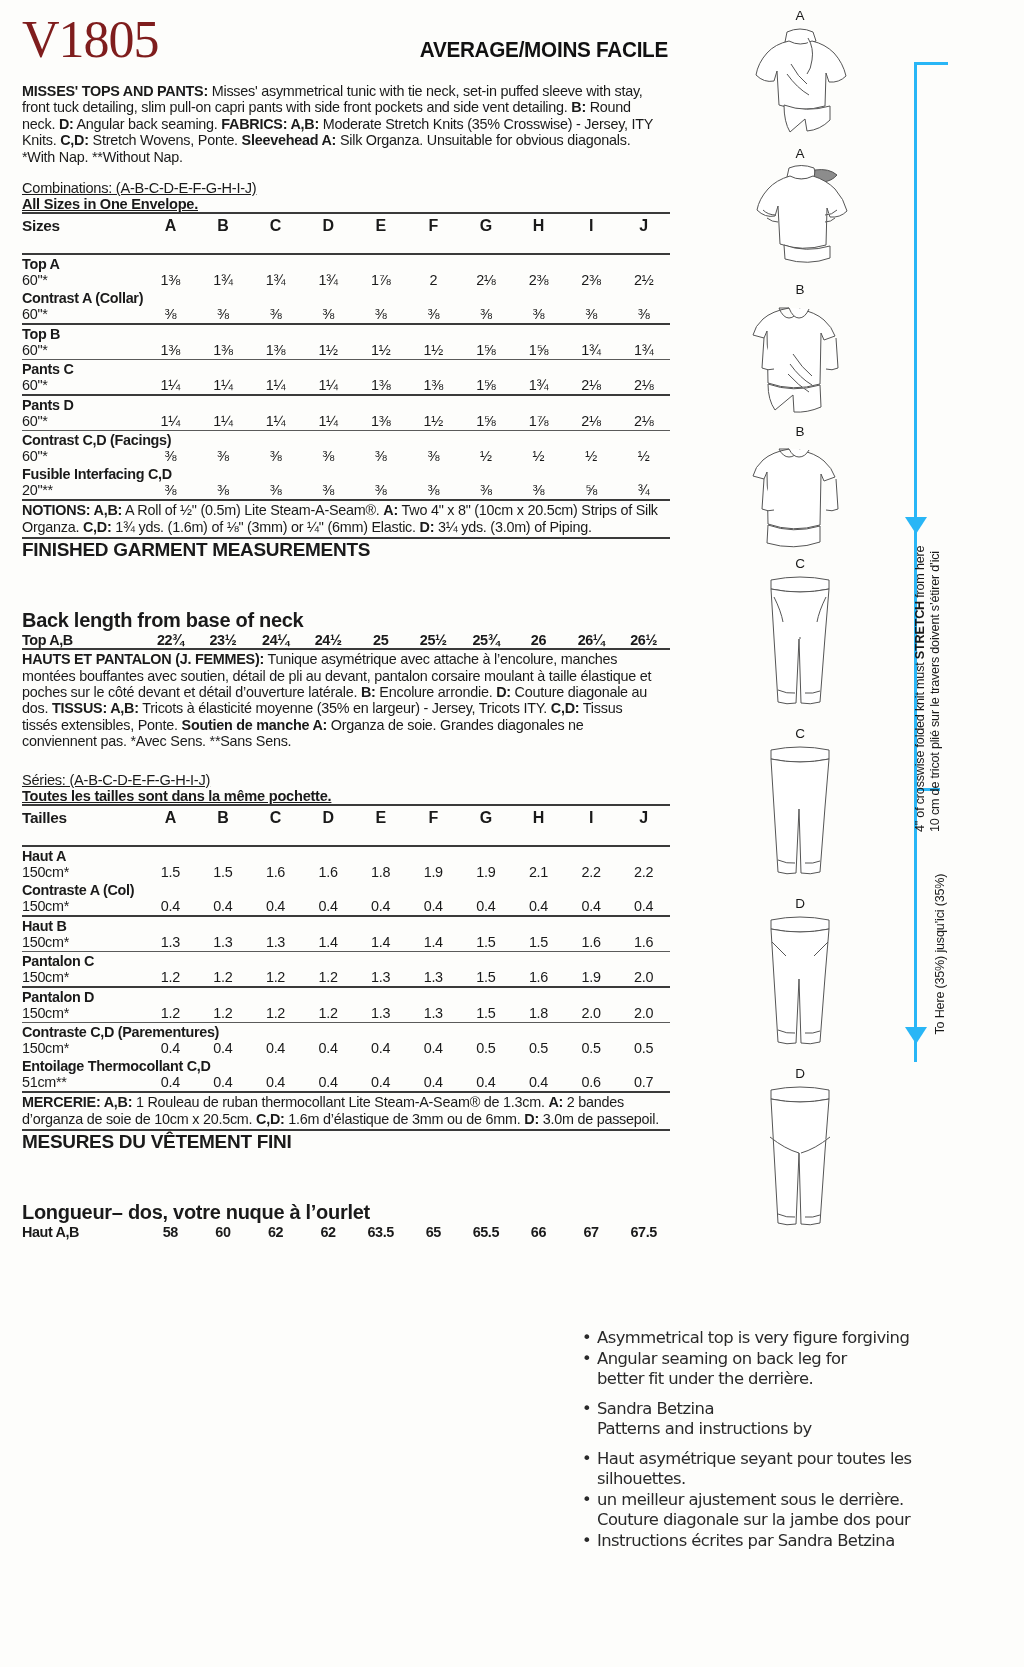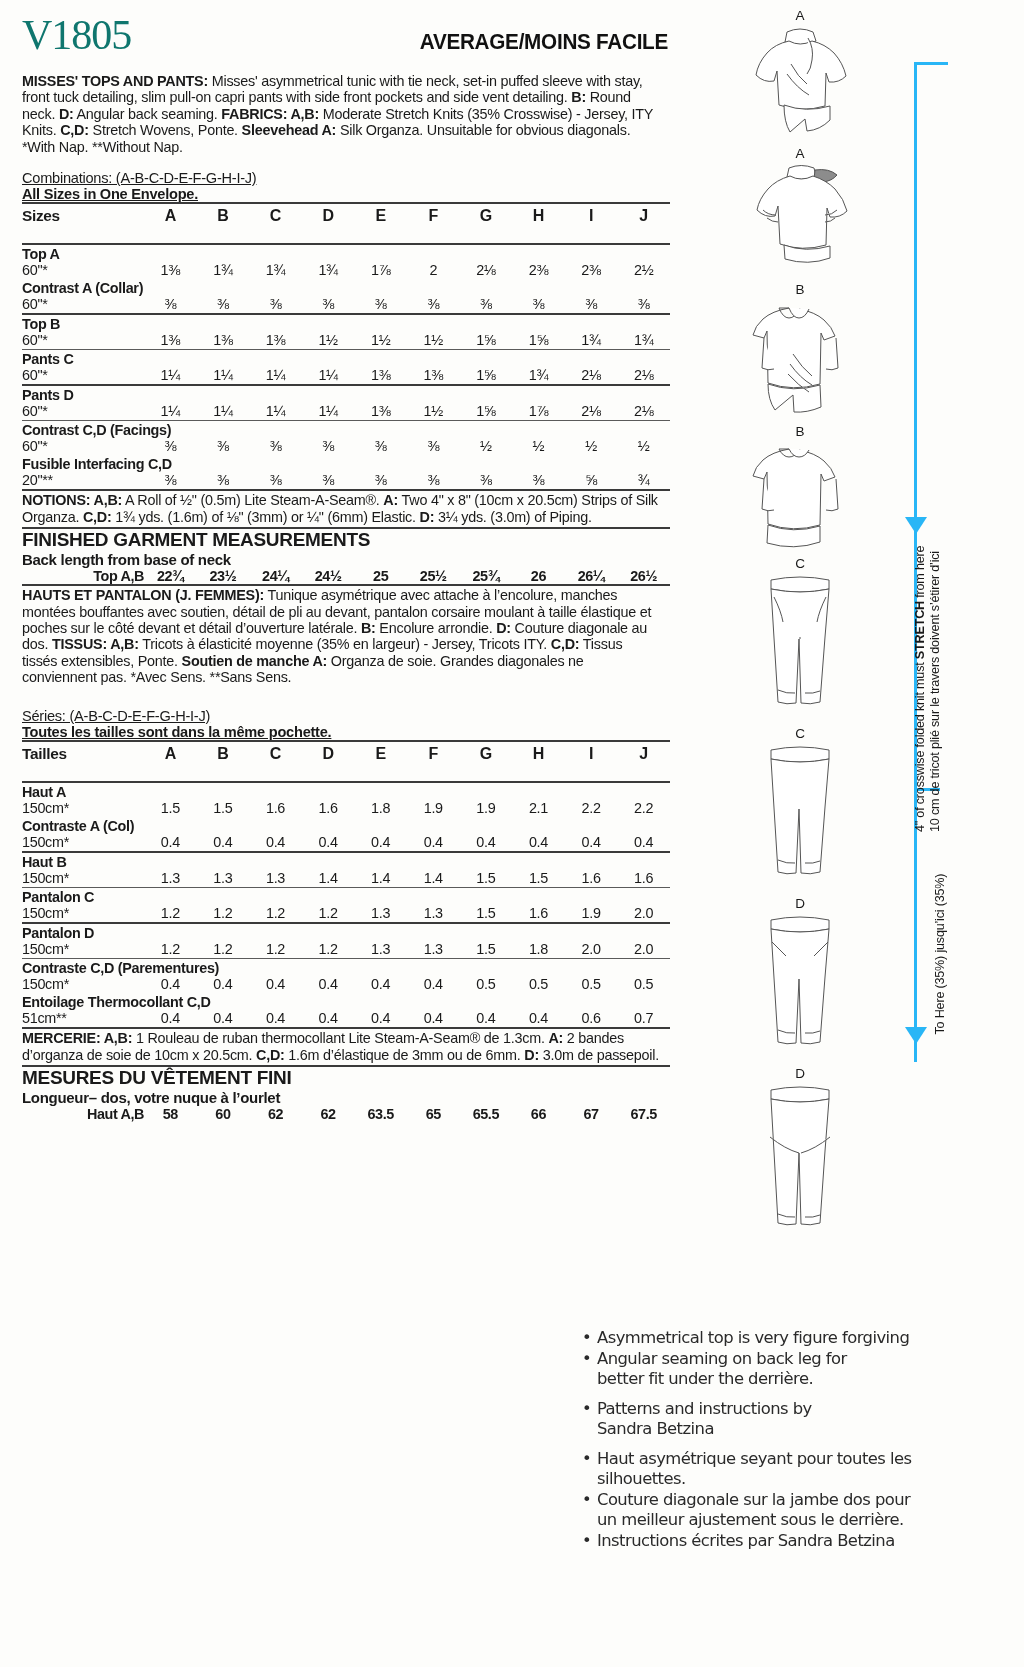--- a/index.html
+++ b/index.html
@@ -15,22 +15,22 @@
   .page { position:relative; width:1024px; height:1667px; }
 
   
   .left-col {
     position:absolute; left:22px; top:14px; width:648px;
   }
 
   .header-row { display:flex; align-items:baseline; justify-content:space-between; }
   .pattern-number {
     font-family:"Liberation Serif", serif;
-    font-size:42px; font-weight:400; letter-spacing:-1px; line-height:1;
-    color:#0f766e;
+    font-size:52px; font-weight:400; letter-spacing:-1px; line-height:1;
+    color:#7f1d1d;
   }
   .difficulty {
     font-size:22.5px; font-weight:700; letter-spacing:-0.3px;
     color:#111; transform:scaleX(0.92); transform-origin:right bottom;
     padding-right:2px;
   }
 
   .desc {
     margin-top:17px;
     font-size:14.6px; line-height:16.4px; letter-spacing:-0.25px;
@@ -58,24 +58,24 @@
 
   .hr-heavy { height:0; border-top:2.6px solid #3a3a3a; }
 
   .para {
     font-size:14.6px; line-height:16.4px; letter-spacing:-0.25px;
     transform:scaleX(0.985); transform-origin:left top;
   }
   .para b { font-weight:700; }
 
   .sect-title { font-weight:700; font-size:19px; letter-spacing:-0.3px; }
-  .sect-sub  { font-weight:700; font-size:15px; letter-spacing:-0.3px; }
+  .sect-sub  { font-weight:700; font-size:20px; letter-spacing:-0.3px;margin-top:48px; }
 
   table.fin { width:648px; border-collapse:collapse; font-size:14.4px; letter-spacing:-0.4px;}
-  table.fin td { padding:0; vertical-align:bottom; font-weight:700;text-align:right;}
+  table.fin td { padding:0; vertical-align:bottom; font-weight:700;}
   table.fin td.lbl { width:122px; }
   table.fin td.num { text-align:center; width:52.6px; }
 
   table.fin2 td { font-weight:700; }
 
   
   table.yardfr tr.val td.num, table.yardfr tr.val td.lbl { font-weight:400; }
 
   
   .illus-col { position:absolute; left:700px; top:8px; width:200px; }
@@ -616,36 +616,36 @@
       <div class="bullet">
         <span class="dot">•</span>
         <span class="txt">
           <span style="display:block">Angular seaming on back leg for</span>
           <span style="display:block">better fit under the derrière.</span>
         </span>
       </div>
       <div class="bullet gap">
         <span class="dot">•</span>
         <span class="txt">
+          <span style="display:block">Sandra Betzina</span>
           <span style="display:block">Patterns and instructions by</span>
-          <span style="display:block">Sandra Betzina</span>
         </span>
       </div>
       <div class="bullet gap">
         <span class="dot">•</span>
         <span class="txt">
           <span style="display:block">Haut asymétrique seyant pour toutes les</span>
           <span style="display:block">silhouettes.</span>
         </span>
       </div>
       <div class="bullet">
         <span class="dot">•</span>
         <span class="txt">
+          <span style="display:block">un meilleur ajustement sous le derrière.</span>
           <span style="display:block">Couture diagonale sur la jambe dos pour</span>
-          <span style="display:block">un meilleur ajustement sous le derrière.</span>
         </span>
       </div>
       <div class="bullet">
         <span class="dot">•</span>
         <span class="txt">
           <span style="display:block">Instructions écrites par Sandra Betzina</span>
         </span>
       </div>
     </div>
 

